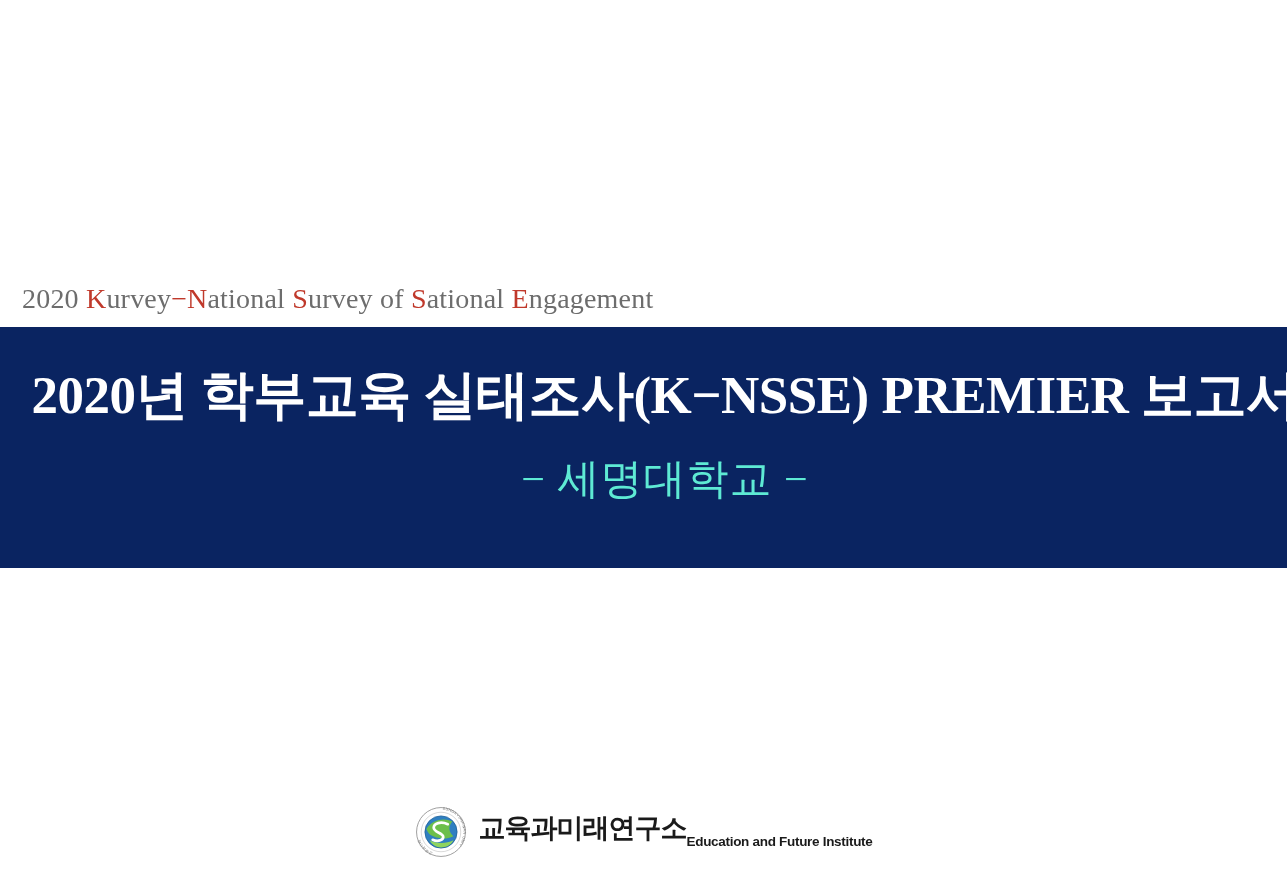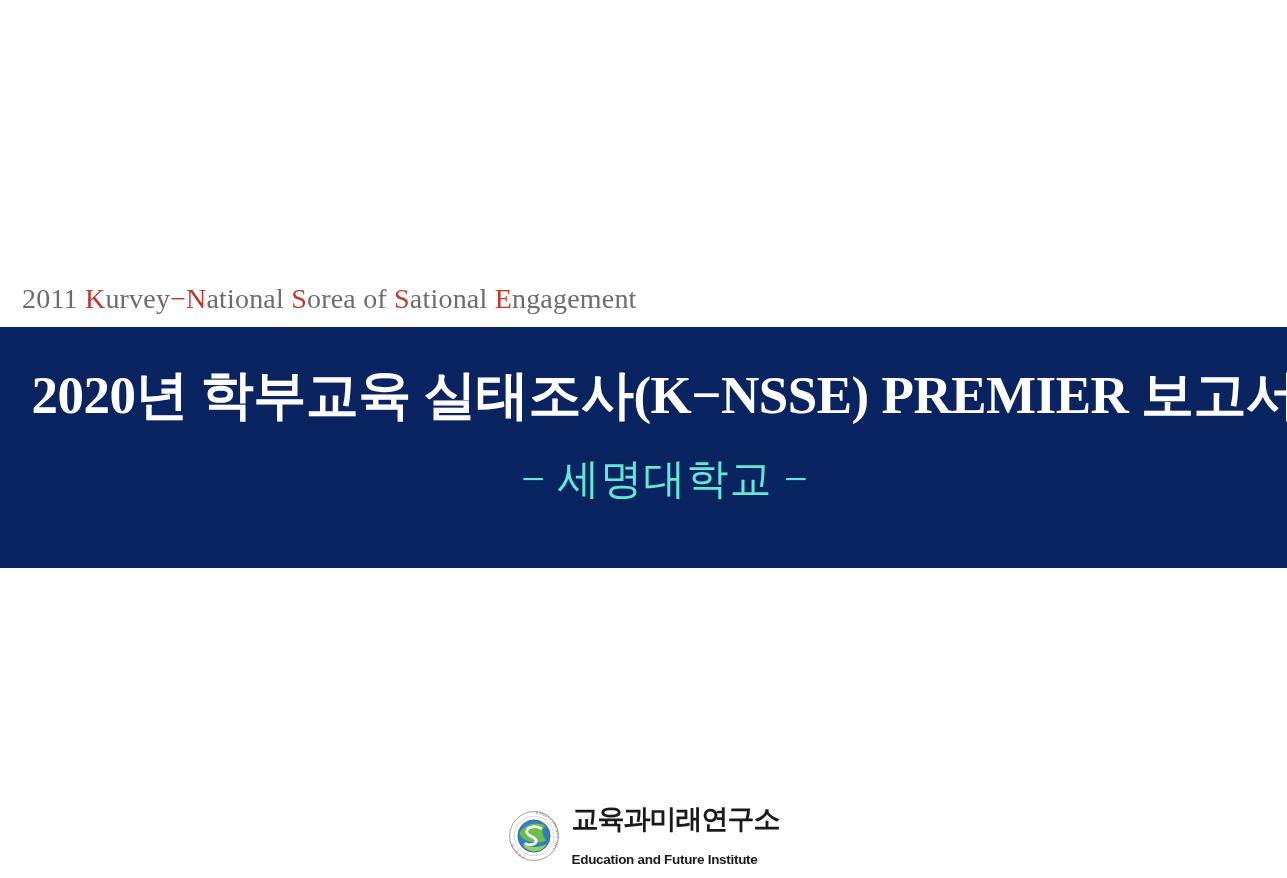--- a/index.html
+++ b/index.html
@@ -101,21 +101,21 @@
 
   .logo-emblem {
     width: 52px;
     height: 52px;
     flex: 0 0 auto;
     display: block;
   }
 
   .logo-text {
     display: flex;
-    flex-direction: column;
+    flex-direction: row;
     justify-content: center;
     align-items: flex-start;
     line-height: 1;
   }
 
   .logo-title-ko {
     font-family: "Liberation Sans", "DejaVu Sans", sans-serif;
     font-weight: bold;
     font-size: 27px;
     letter-spacing: -1px;
@@ -132,21 +132,21 @@
     color: #1a1a1a;
     white-space: nowrap;
   }
 </style>
 </head>
 <body>
 
 <div class="slide">
 
   <div class="subtitle-line">
-    <span>2011 </span><span class="cap">K</span><span>urvey</span><span class="dash">−</span><span class="cap">N</span><span>ational </span><span class="cap">S</span><span>orea of </span><span class="cap">S</span><span>ational </span><span class="cap">E</span><span>ngagement</span>
+    <span>2020 </span><span class="cap">K</span><span>urvey</span><span class="dash">−</span><span class="cap">N</span><span>ational </span><span class="cap">S</span><span>urvey of </span><span class="cap">S</span><span>ational </span><span class="cap">E</span><span>ngagement</span>
   </div>
 
   <div class="banner">
     <div class="banner-title">2020년 학부교육 실태조사(K−NSSE) PREMIER 보고서</div>
     <div class="banner-subtitle">− 세명대학교 −</div>
   </div>
 
   <div class="logo-block">
 
     <svg class="logo-emblem" viewBox="0 0 100 100" aria-hidden="true">

